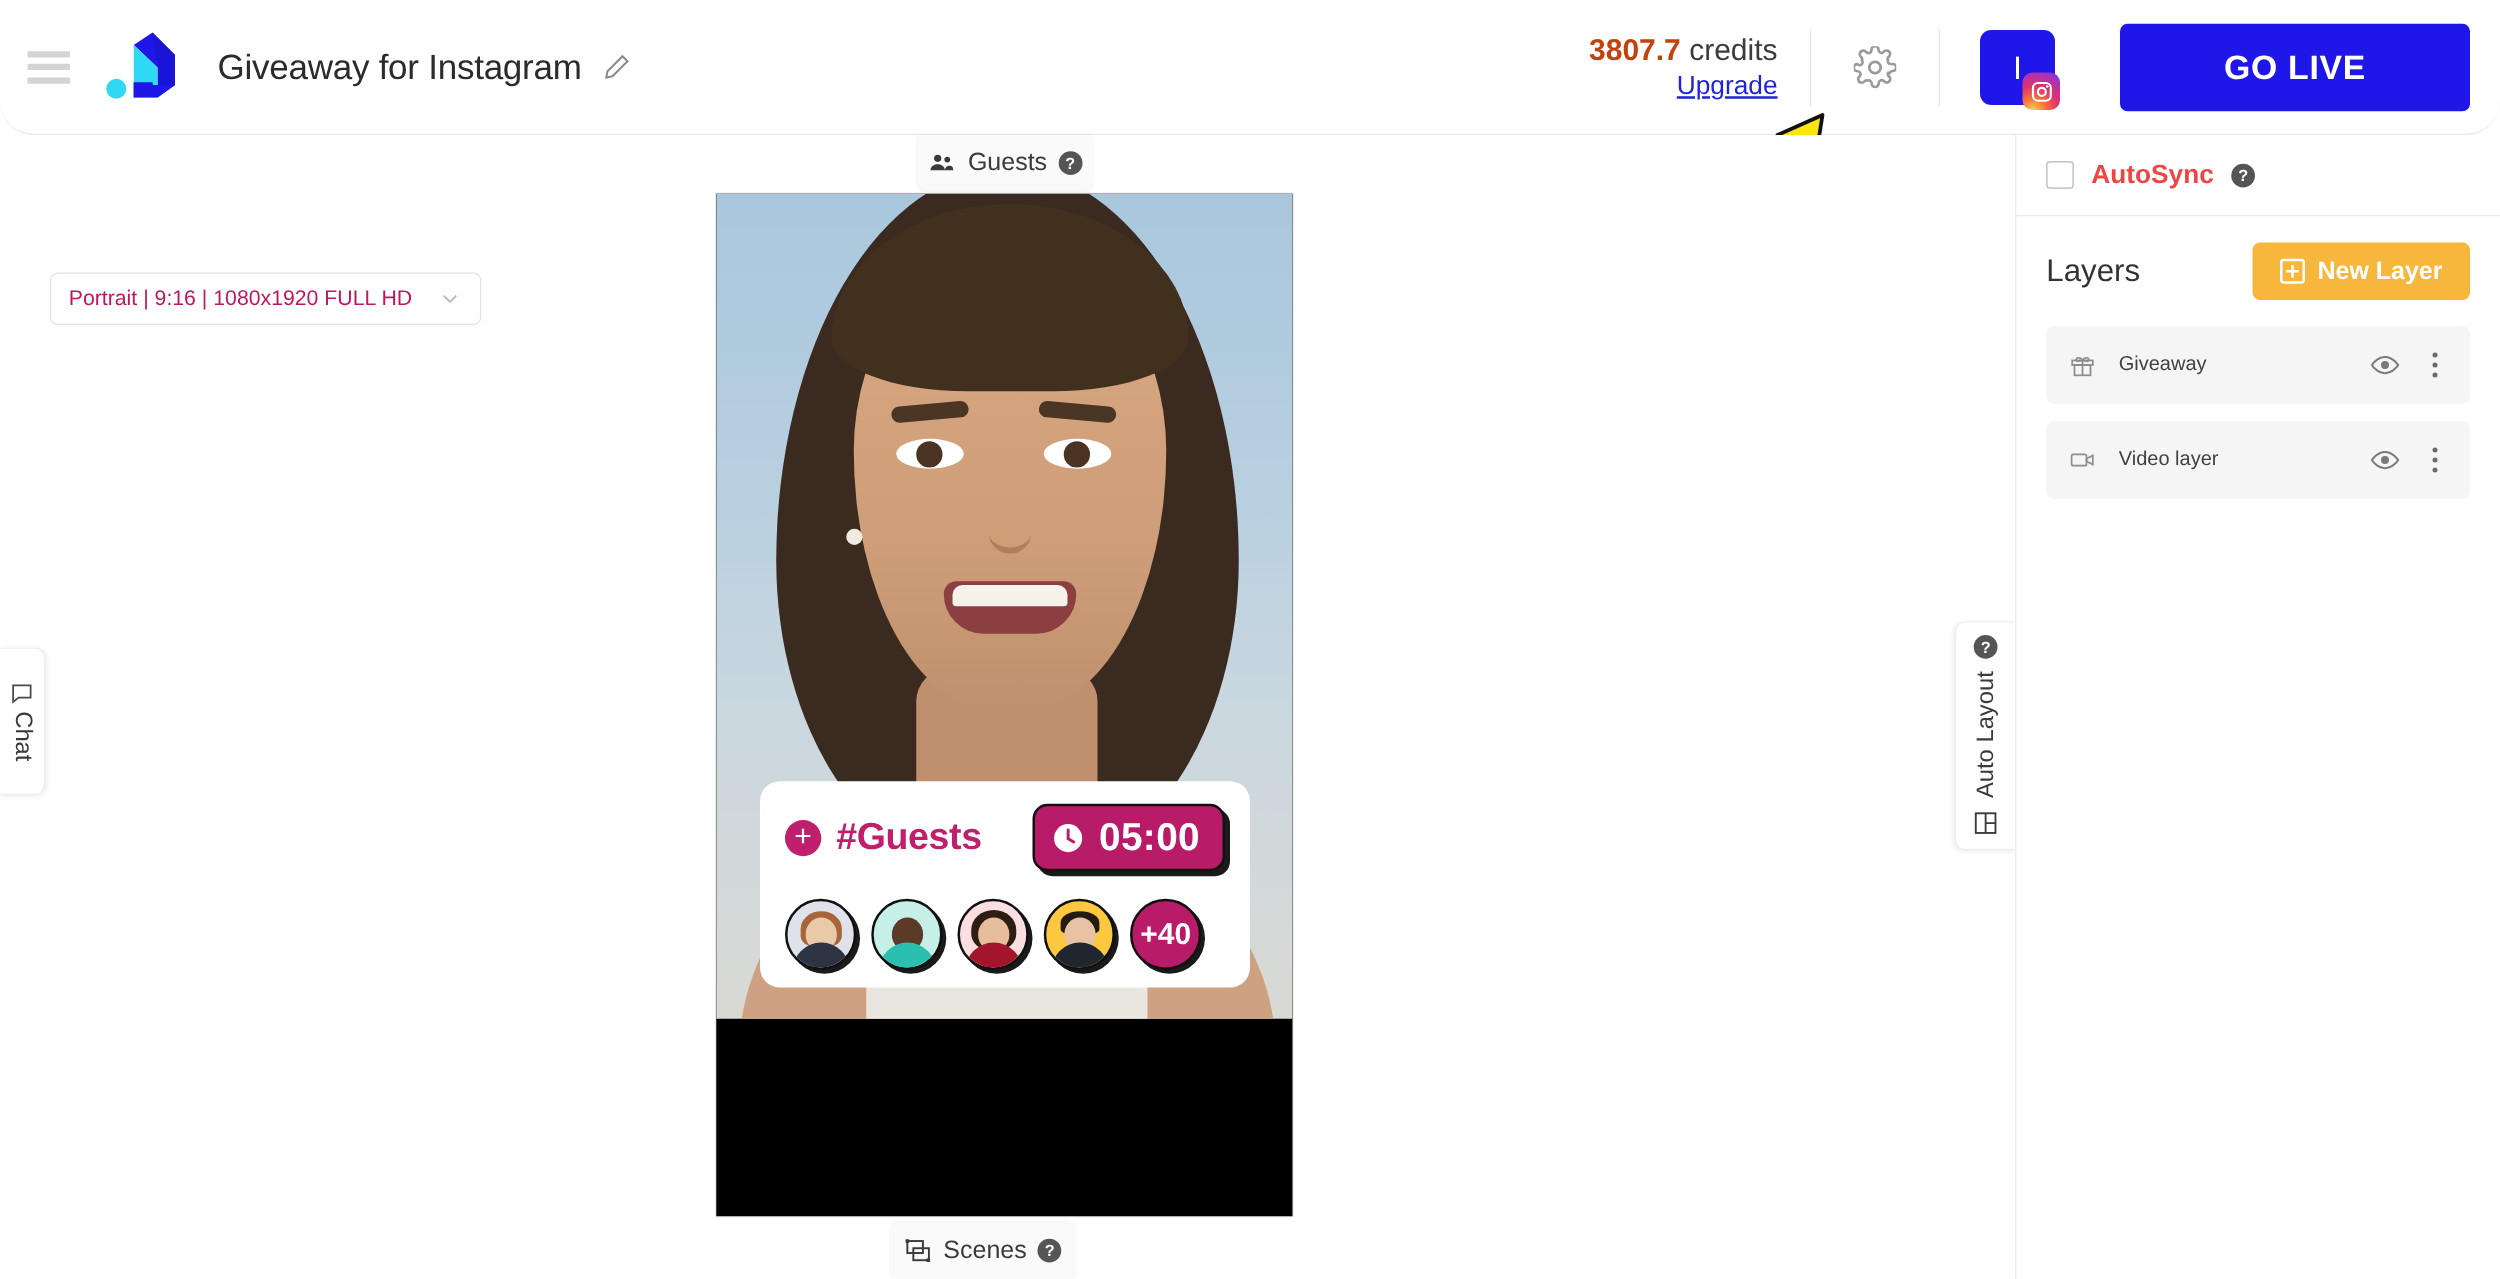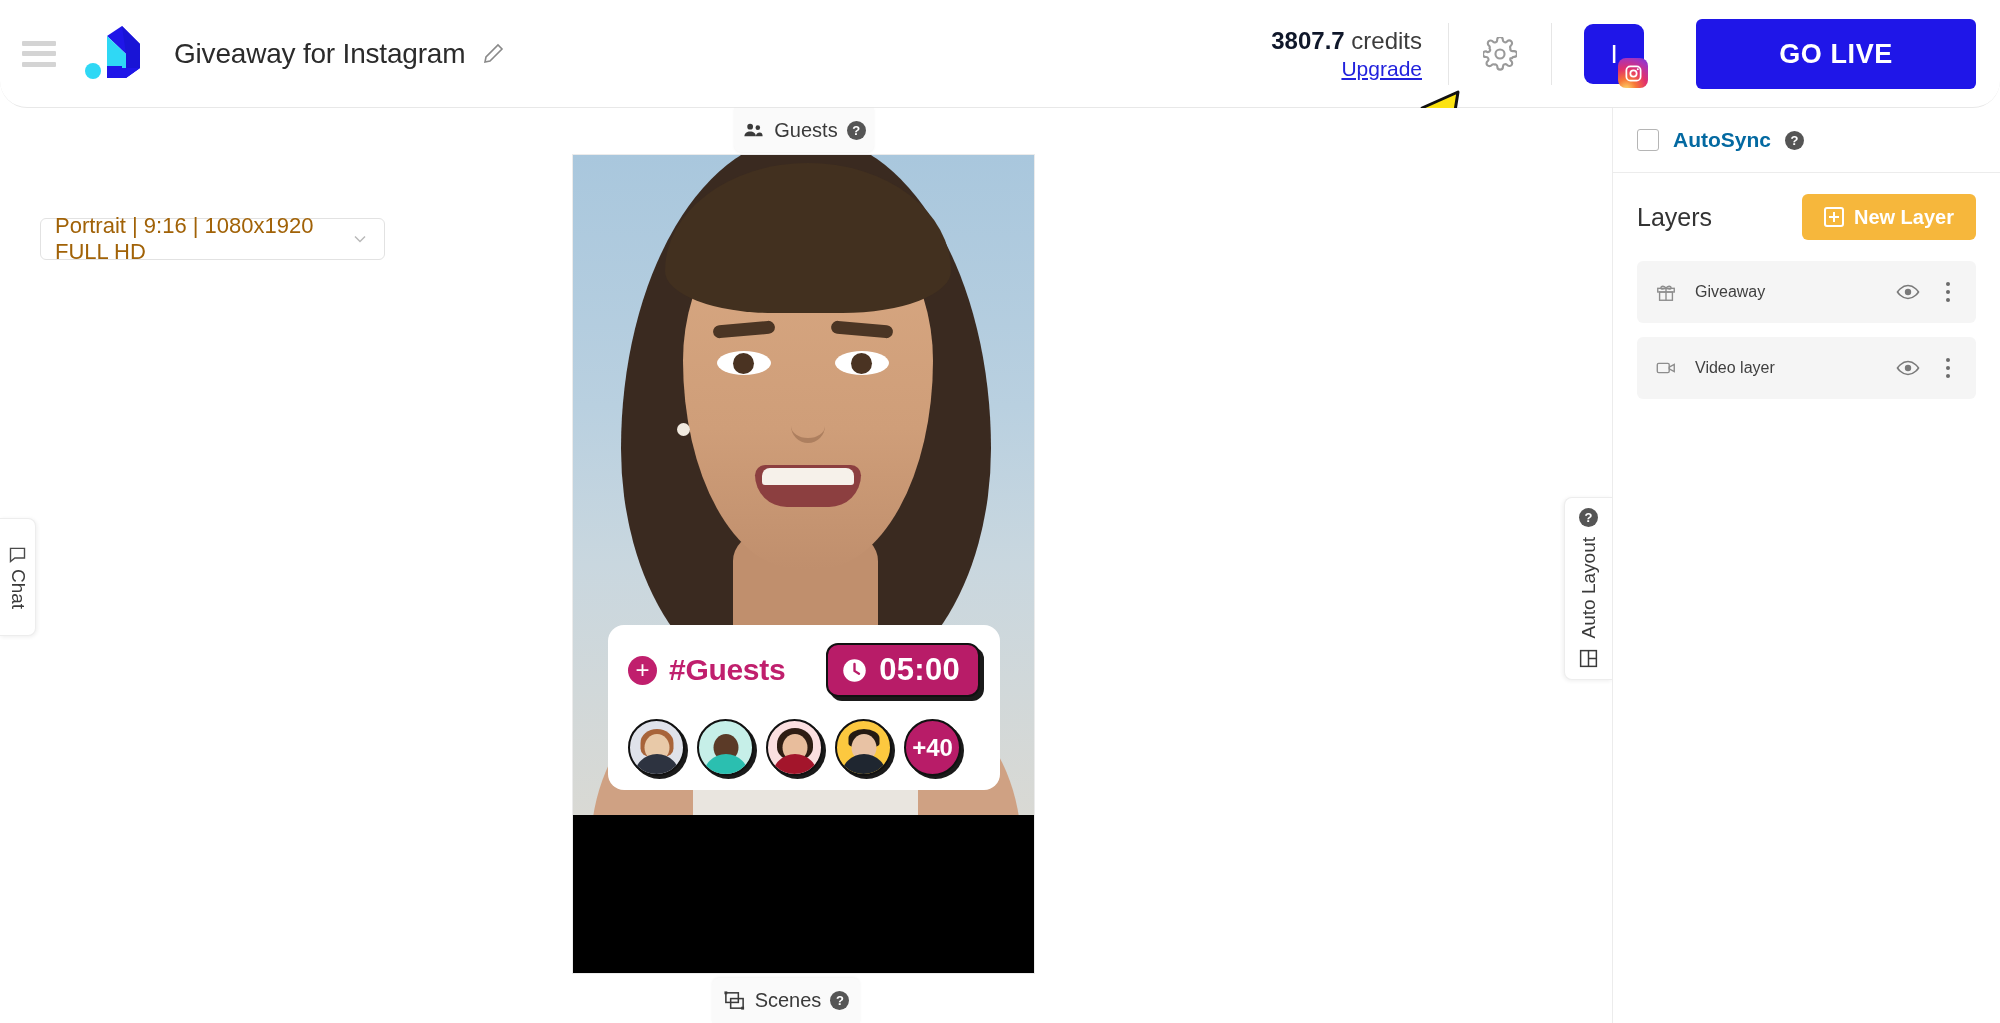--- a/index.html
+++ b/index.html
@@ -30,21 +30,21 @@
     letter-spacing: -0.2px;
   }
   .edit-pencil { margin-left: 16px; width: 24px; height: 24px; cursor: pointer; flex:0 0 auto;}
 
   .header-right {
     position: absolute; right: 0; top: 0; height: 108px;
     display: flex; align-items: center;
   }
   .credits-block { text-align: right; line-height: 1.25; padding-right: 26px; }
   .credits-line { font-size: 24px; color: #3c3c3c; white-space: nowrap;}
-  .credits-amount { font-weight: bold; color: #0f172a; }
+  .credits-amount { font-weight: bold; color: #c2410c; }
   .upgrade-link {
     display: block; font-size: 21px; color: #2222dd; text-decoration: underline; cursor: pointer;
   }
   .hdiv { width: 1px; height: 62px; background: #e6e6e6; }
   .gear-wrap { padding: 0 34px; cursor: pointer; display:flex; align-items:center; }
 
   .avatar-wrap { padding: 0 32px; position: relative; display:flex; align-items:center; }
   .avatar {
     width: 60px; height: 60px; border-radius: 9px; background: #1f16e8;
     position: relative; display:flex; align-items:center; justify-content:center;
@@ -66,21 +66,21 @@
   .arrow-annot { position: absolute; left: 1330px; top: 72px; width: 140px; height: 130px; pointer-events:none; }
 
   
   .workspace { position:absolute; top:108px; left:0; width: 1612px; height: 915px; background:#fff; }
 
   .ratio-select {
     position: absolute; left: 40px; top: 110px; width: 345px; height: 42px;
     border: 1px solid #e2e2e2; border-radius: 6px; background: #fff;
     display: flex; align-items: center; padding: 0 14px; cursor: pointer;
   }
-  .ratio-text { font-size: 22px; color: #a16207; flex: 1; }
+  .ratio-text { font-size: 17px; color: #be185d; flex: 1; }
 
   .chat-tab {
     position: absolute; left: 0px; top: 518px; width: 36px; height: 118px;
     background: #fff; border: 1px solid #ededed; border-left: none;
     border-radius: 0 8px 8px 0; box-shadow: 1px 1px 4px rgba(0,0,0,0.07);
     display: flex; flex-direction: column; align-items: center; justify-content: center;
     cursor: pointer;
   }
   .chat-label {
     writing-mode: vertical-rl; font-size: 19px; color: #3a3a3a; margin-top: 4px;
@@ -214,21 +214,21 @@
     background: #fff; border-left: 1px solid #ececec;
   }
   .autosync-row {
     height: 65px; display:flex; align-items:center; gap: 14px; padding-left: 24px;
     border-bottom: 1px solid #ececec;
   }
   .checkbox {
     width: 22px; height: 22px; border: 1.5px solid #b5b5b5; border-radius: 3px; background:#fff;
     cursor:pointer; flex:0 0 auto;
   }
-  .autosync-label { font-size: 21px; color:#0369a1; font-weight: bold; }
+  .autosync-label { font-size: 21px; color:#ef4444; font-weight: bold; }
 
   .layers-header {
     height: 88px; display:flex; align-items:center; justify-content:space-between;
     padding: 0 24px;
   }
   .layers-title { font-size: 25px; color:#333; }
   .new-layer-btn {
     background:#f6b73c; color:#fff; border:none; border-radius: 6px;
     height: 46px; padding: 0 22px; font-size: 20px; font-weight:bold; cursor:pointer;
     display:flex; align-items:center; gap: 10px; font-family: "Liberation Sans", sans-serif;

